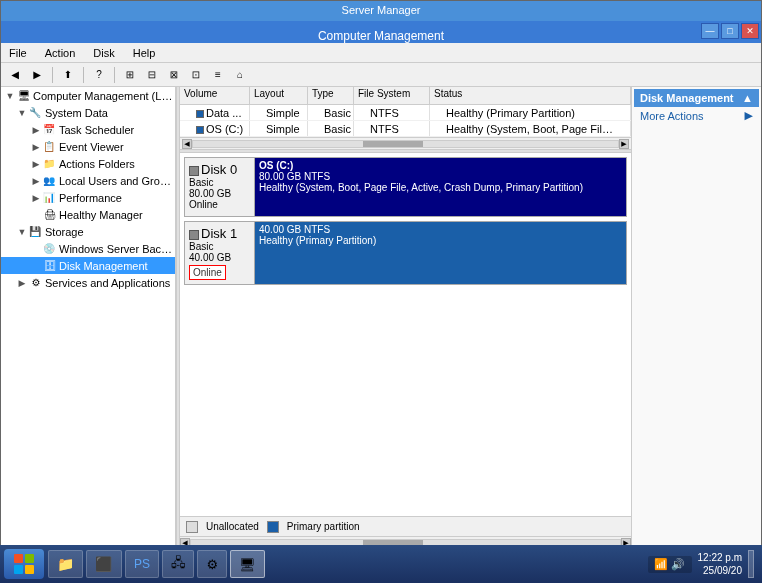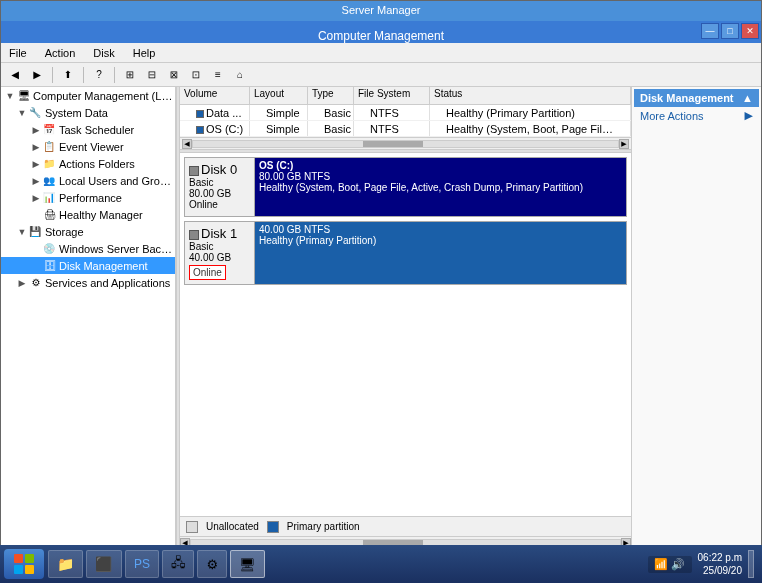--- a/index.html
+++ b/index.html
@@ -695,18 +695,18 @@
   <div class="taskbar-item" style="background:rgba(255,255,255,0.25);border-color:rgba(255,255,255,0.5)">
     <span style="font-size:13px">🖥</span>
   </div>
 
   <div class="taskbar-right">
     <div class="system-tray">
       <span style="font-size:11px">📶</span>
       <span style="font-size:11px">🔊</span>
     </div>
     <div class="clock">
-      <div>06:22 p.m</div>
+      <div>12:22 p.m</div>
       <div>25/09/20</div>
     </div>
     <span style="width:6px;height:28px;background:rgba(255,255,255,0.2);border:1px solid rgba(255,255,255,0.3);cursor:pointer;display:inline-block"></span>
   </div>
 </div>
 
 </body></html>

